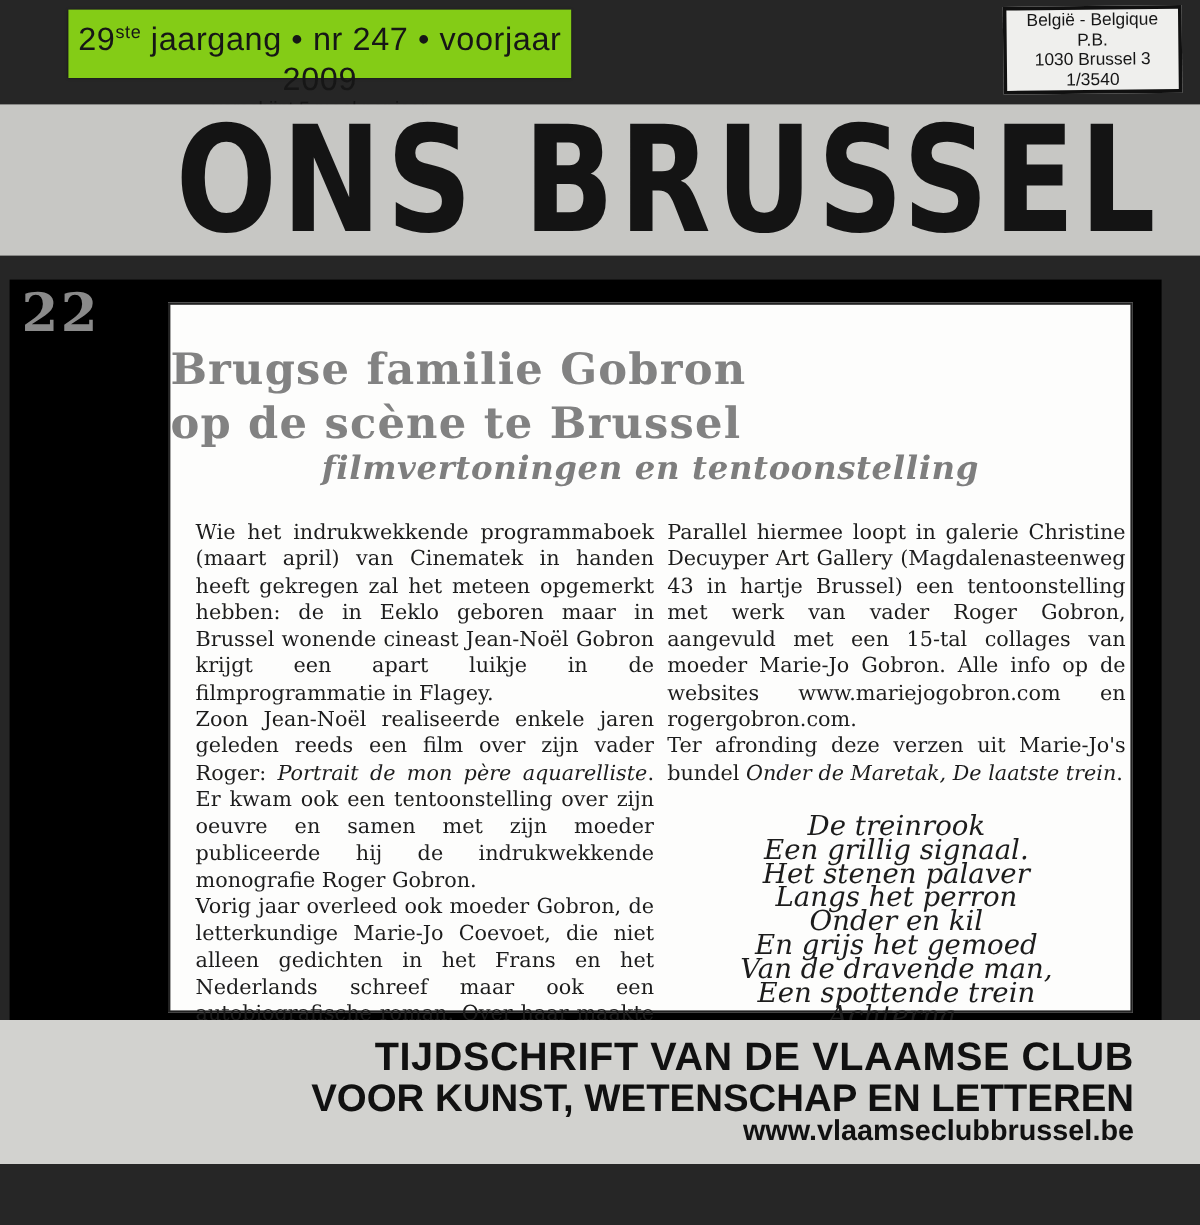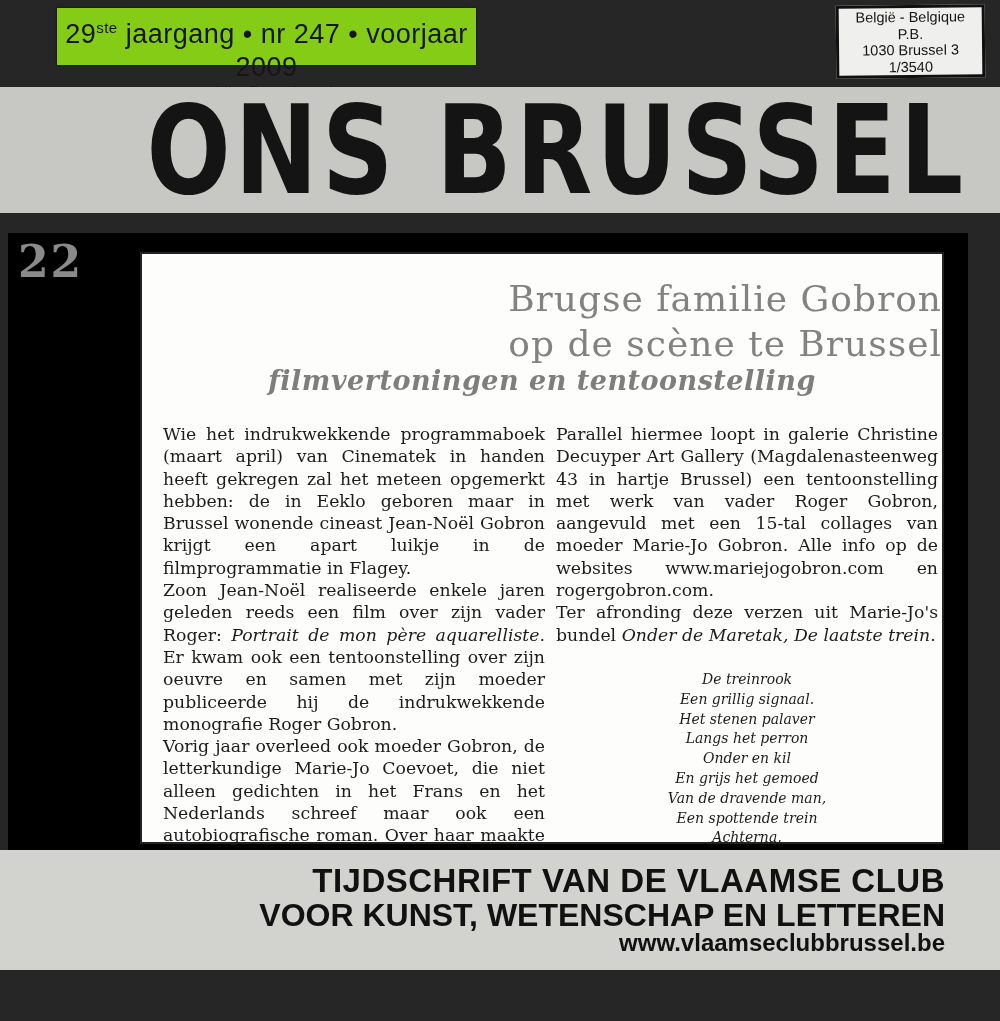--- a/index.html
+++ b/index.html
@@ -45,40 +45,40 @@
     position:absolute;left:10px;top:3px;
     font-family:"DejaVu Serif", serif;font-weight:bold;
     font-size:44px;color:#8a8a8a;letter-spacing:2px;
   }
   
   .article-box{
     position:absolute;left:132px;top:19px;width:804px;height:592px;
     border:2px solid #222;background:#fdfdfc;box-sizing:border-box;
   }
   .article-title{
-    text-align:right;margin-top:22px;
-    font-family:"DejaVu Serif", serif;font-weight:normal;color:#828282;
+    text-align:left;margin-top:32px;
+    font-family:"DejaVu Serif", serif;font-weight:bold;color:#828282;
   }
   .article-title .t-line{font-size:36px;line-height:45px;letter-spacing:1px;}
   .article-subtitle{
     text-align:center;font-family:"DejaVu Serif", serif;
     font-weight:bold;font-style:italic;color:#7e7e7e;
     font-size:27px;line-height:30px;letter-spacing:.5px;
   }
   .columns{
     display:flex;gap:11px;padding:27px 4px 0 21px;
     font-family:"DejaVu Serif", serif;font-size:17.3px;line-height:22.3px;
     color:#1c1c1c;
   }
   .col{flex:1;text-align:justify;}
   .col p{margin:0;}
   .it{font-style:italic;}
   .poem{
     margin-top:24px;text-align:center;font-style:italic;
-    font-size:14px;line-height:19.8px;
+    font-size:23px;line-height:19.8px;
   }
   
   .footer-band{
     position:absolute;left:0;top:850px;width:1000px;height:120px;
     background:#d2d2cf;color:#111;text-align:right;
     padding-right:55px;box-sizing:border-box;
     font-family:"Liberation Sans", sans-serif;font-weight:bold;
   }
   .footer-title{font-size:33px;line-height:40px;margin-top:11px;letter-spacing:.5px;}
   .footer-subtitle{font-size:32px;line-height:28px;}

